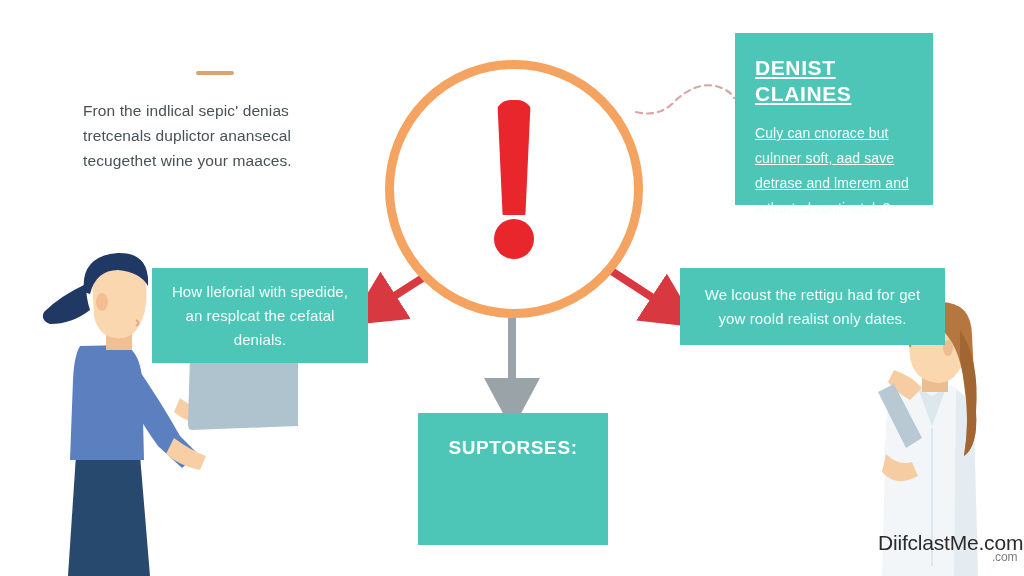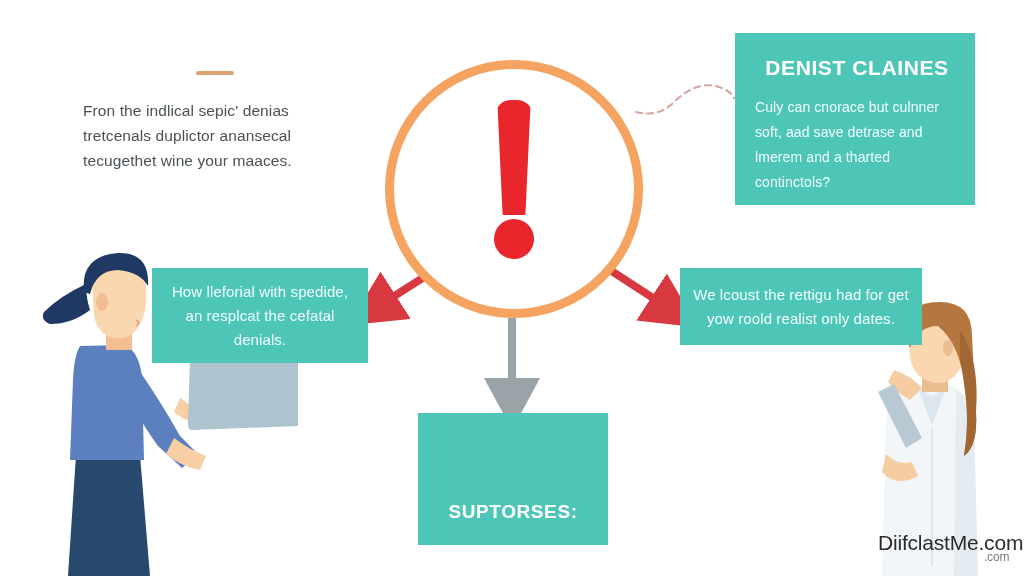--- a/index.html
+++ b/index.html
@@ -91,45 +91,46 @@
     color: #ffffff;
   }
   .tealbox .bb {
     font-size: 14px;
     line-height: 25px;
     color: #f2fffd;
     letter-spacing: 0.1px;
   }
 
   #box-top-right {
-    left: 735px; top: 33px; width: 240px; height: 172px;
+    left: 735px; top: 33px; width: 198px; height: 172px;
     padding: 14px 16px 16px 16px;
     justify-content: flex-start;
     align-items: center;
     text-align: left;
+    text-decoration: underline;
   }
   #box-top-right .bt { font-size: 21px; margin: 8px 0 14px 4px; }
   #box-top-right .bb { text-align: left; margin-left: 4px; }
 
   #box-left {
     left: 152px; top: 268px; width: 216px; height: 95px;
     padding: 6px 10px;
   }
   #box-left .bb { font-size: 15px; line-height: 24px; }
 
   #box-right {
-    left: 680px; top: 268px; width: 242px; height: 77px;
+    left: 680px; top: 268px; width: 265px; height: 77px;
     padding: 6px 10px;
   }
   #box-right .bb { font-size: 15px; line-height: 24px; }
 
   #box-bottom {
     left: 418px; top: 413px; width: 190px; height: 132px;
     padding: 10px 10px;
-    justify-content: flex-end;
+    justify-content: space-between;
   }
   #box-bottom .bt { font-size: 19px; margin: 12px 0 10px 0; }
   #box-bottom .bb { font-size: 15px; line-height: 24px; }
 
   
   .svg-layer {
     position: absolute;
     left: 0; top: 0;
     width: 1024px; height: 576px;
     pointer-events: none;
@@ -144,21 +145,21 @@
     left: 846px;
     top: 531px;
     color: #2b2b2b;
     font-size: 21px;
     letter-spacing: -0.2px;
     white-space: nowrap;
     margin-left: 32px;
   }
   .watermark .wm-sub {
     position: absolute;
-    right: 14px;
+    right: 6px;
     top: 19px;
     font-size: 12px;
     color: #7c7c7c;
   }
 </style>
 </head>
 <body>
 
 <div id="stage">
 

